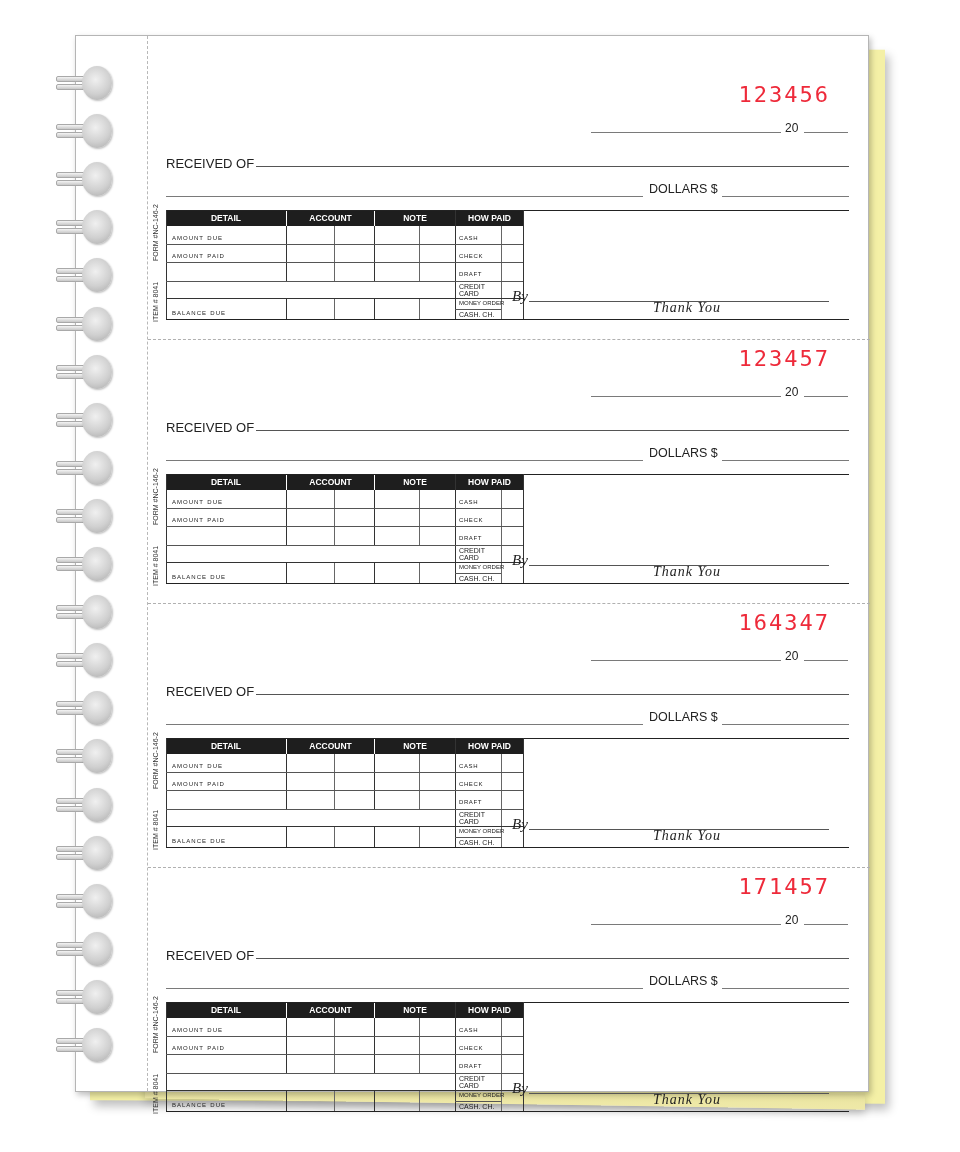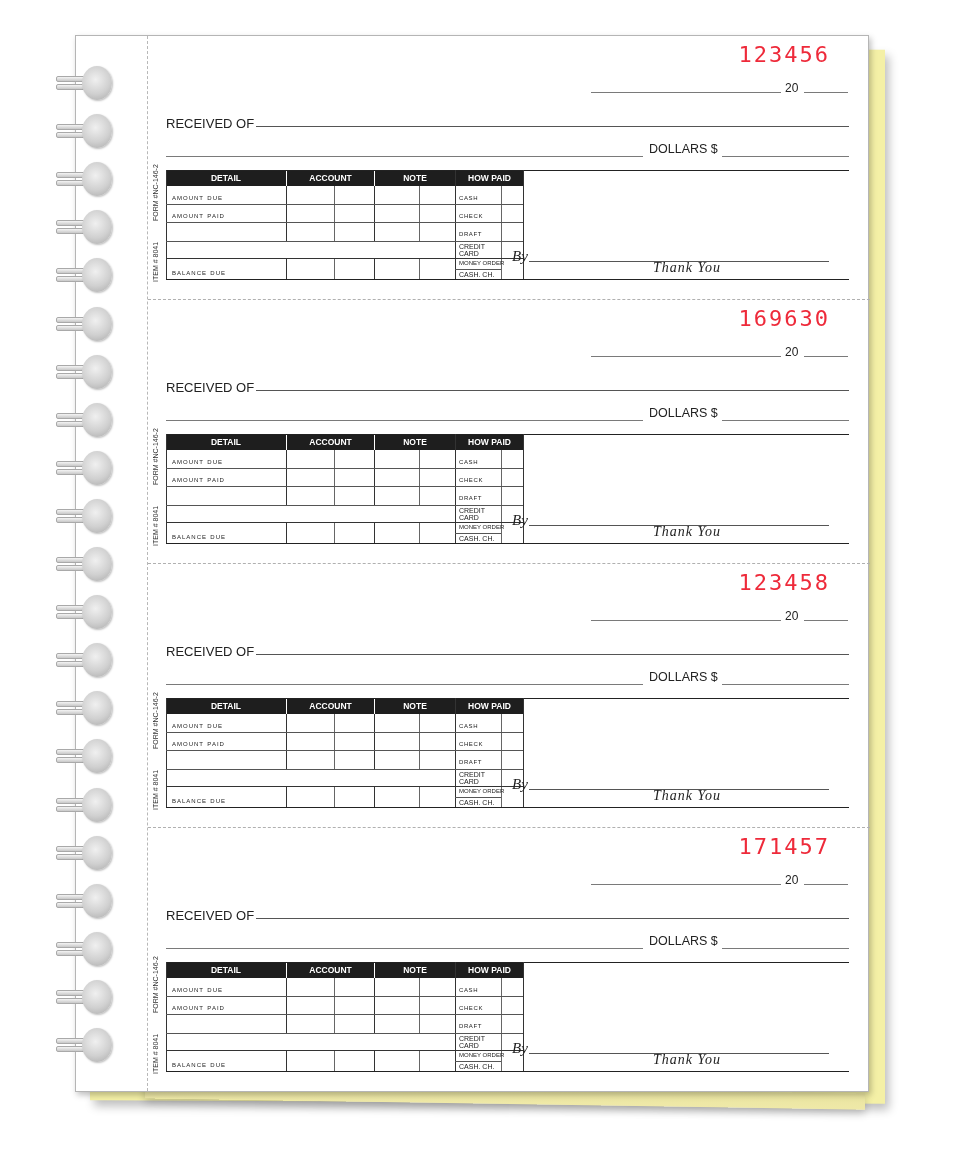--- a/index.html
+++ b/index.html
@@ -4,21 +4,21 @@
 <style>
   html, body { margin:0; padding:0; }
   body { width:960px; height:1152px; background:#ffffff; position:relative; overflow:hidden; font-family:"Liberation Sans", sans-serif; }
   .yellow-page { position:absolute; left:90px; top:48px; width:795px; height:1054px; background:#f4f0a6; box-shadow: 4px 6px 10px rgba(0,0,0,0.25); transform: skewY(0.25deg); }
   .yellow-edge-bottom { position:absolute; left:145px; top:1088px; width:720px; height:16px; background:linear-gradient(#e9e4a0,#efe9a8); transform: skewY(0.9deg); box-shadow:0 4px 8px rgba(0,0,0,0.2); }
   .page { position:absolute; left:75px; top:35px; width:792px; height:1055px; background:#ffffff; border:1px solid #b5b5b5; box-shadow: 2px 3px 6px rgba(0,0,0,0.25); }
   .spine-line { position:absolute; left:71px; top:0; height:100%; border-left:1px dashed #b8b8b8; }
   .ring { position:absolute; left:-20px; width:56px; height:36px; }
   .ring .wire { position:absolute; left:0; width:44px; height:4px; background:linear-gradient(#f4f4f4,#c8c8c8); border:1px solid #a9a9a9; border-radius:2px; }
   .ring .hole { position:absolute; left:26px; top:0; width:30px; height:34px; border-radius:50%; background:radial-gradient(circle at 45% 40%, #f0f0f0 0%, #d0d0d0 55%, #a8a8a8 100%); box-shadow: 1px 1px 2px rgba(0,0,0,0.25); }
-  .receipt { position:absolute; left:72px; width:720px; height:264px; }
+  .receipt { position:absolute; left:72px; width:720px; height:264px;margin-top:40px; }
   .sep { position:absolute; left:0; right:-2px; bottom:0; border-bottom:1px dashed #b0b0b0; }
   .num { position:absolute; right:38px; top:6px; color:#ee2a3a; font-family:"DejaVu Sans Mono", monospace; font-size:22px; letter-spacing:2px; }
   .date-line { position:absolute; left:443px; top:56px; width:190px; border-bottom:1px solid #7a7a7a; }
   .yr { position:absolute; left:637px; top:45px; font-size:12px; color:#222; }
   .yr-line { position:absolute; left:656px; top:56px; width:44px; border-bottom:1px solid #7a7a7a; }
   .rec-label { position:absolute; left:18px; top:80px; font-size:13px; color:#222; }
   .rec-line { position:absolute; left:108px; top:90px; width:593px; border-bottom:1px solid #555; }
   .dol-line1 { position:absolute; left:18px; top:120px; width:477px; border-bottom:1px solid #7a7a7a; }
   .dol-label { position:absolute; left:501px; top:106px; font-size:12.5px; color:#222; }
   .dol-line2 { position:absolute; left:574px; top:120px; width:127px; border-bottom:1px solid #7a7a7a; }
@@ -204,21 +204,21 @@
 
       <div class="tbl-bot"></div>
     </div>
 
     <div class="by" style="top:212px;">By</div>
     <div class="by-line" style="top:225px;"></div>
     <div class="thanks" style="top:224px;">Thank You</div>
     <div class="sep"></div>
   </div>
       <div class="receipt" style="top: 264px;">
-    <div class="num">169630</div>
+    <div class="num">123457</div>
     <div class="date-line"></div>
     <div class="yr">20</div>
     <div class="yr-line"></div>
     <div class="rec-label">RECEIVED OF</div>
     <div class="rec-line"></div>
     <div class="dol-line1"></div>
     <div class="dol-label">DOLLARS $</div>
     <div class="dol-line2"></div>
     <div class="side-text" style="left:4px;top:185px;">FORM #NC-146-2</div>
     <div class="side-text" style="left:4px;top:246px;">ITEM # 8041</div>
@@ -262,21 +262,21 @@
 
       <div class="tbl-bot"></div>
     </div>
 
     <div class="by" style="top:212px;">By</div>
     <div class="by-line" style="top:225px;"></div>
     <div class="thanks" style="top:224px;">Thank You</div>
     <div class="sep"></div>
   </div>
       <div class="receipt" style="top: 528px;">
-    <div class="num">123458</div>
+    <div class="num">164347</div>
     <div class="date-line"></div>
     <div class="yr">20</div>
     <div class="yr-line"></div>
     <div class="rec-label">RECEIVED OF</div>
     <div class="rec-line"></div>
     <div class="dol-line1"></div>
     <div class="dol-label">DOLLARS $</div>
     <div class="dol-line2"></div>
     <div class="side-text" style="left:4px;top:185px;">FORM #NC-146-2</div>
     <div class="side-text" style="left:4px;top:246px;">ITEM # 8041</div>

